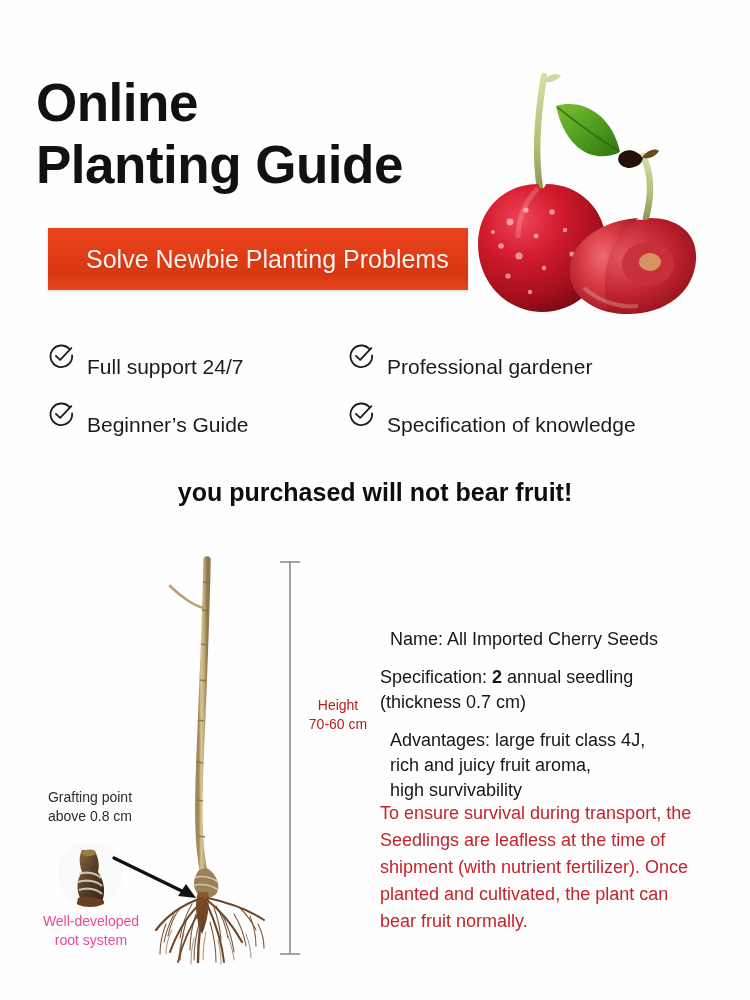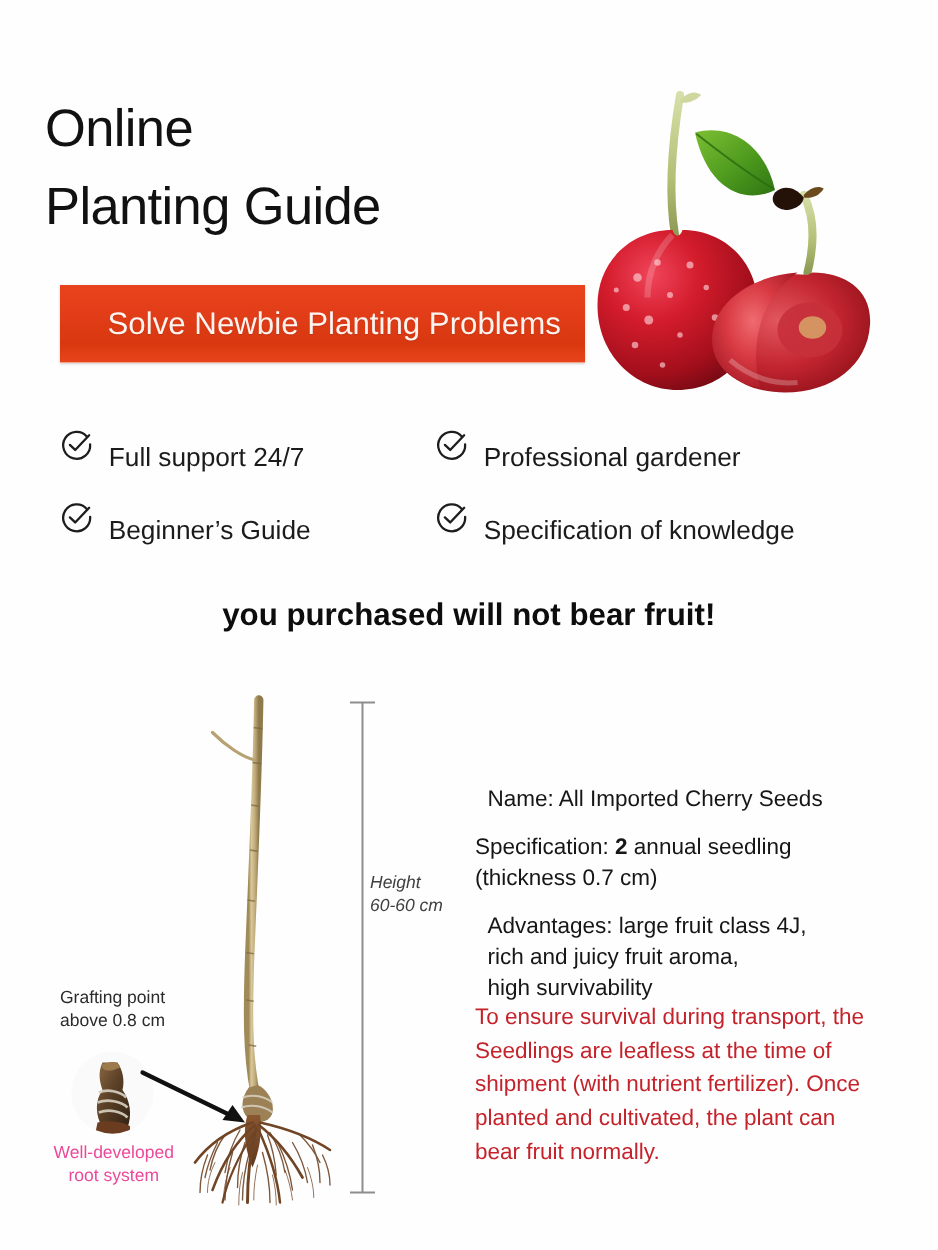--- a/index.html
+++ b/index.html
@@ -16,21 +16,21 @@
     background:#fffefe;
     overflow:hidden;
   }
 
   
   #title-block {
     position:absolute; left:36px; top:72px;
     width:470px;
   }
   .title-line {
-    font-size:42px; font-weight:normal; color:#111111;
+    font-size:53px; font-weight:bold; color:#111111;
     line-height:62px; letter-spacing:-0.5px;
     white-space:nowrap;
   }
 
   #banner {
     position:absolute; left:48px; top:228px;
     width:420px; height:62px;
     background:linear-gradient(180deg,#e8431c 0%,#e03c17 45%,#d8380f 75%,#e9451c 100%);
     box-shadow:0 1px 2px rgba(0,0,0,0.18);
     display:flex; align-items:center;
@@ -75,22 +75,22 @@
   
   #seedling-art {
     position:absolute; left:150px; top:548px;
     width:140px; height:420px;
   }
 
   
   #dim-line { position:absolute; left:265px; top:548px; width:50px; height:420px; }
   #dim-label {
     position:absolute; left:296px; top:696px;
-    width:84px; text-align:left;
-    font-size:14px; color:#404040; line-height:19px;font-style:italic;
+    width:84px; text-align:center;
+    font-size:14px; color:#b91c1c; line-height:19px;
   }
 
   
   #graft-callout {
     position:absolute; left:22px; top:788px;
     width:136px; text-align:center;
     font-size:14px; color:#2b2b2b; line-height:19px;
   }
   #root-callout {
     position:absolute; left:18px; top:912px;
@@ -318,21 +318,21 @@
     </g>
   </svg>
 
   <svg id="dim-line" viewBox="0 0 50 420">
     <line x1="25" y1="14" x2="25" y2="406" stroke="#8d8d8d" stroke-width="1.6"></line>
     <line x1="15" y1="14" x2="35" y2="14" stroke="#8d8d8d" stroke-width="1.6"></line>
     <line x1="15" y1="406" x2="35" y2="406" stroke="#8d8d8d" stroke-width="1.6"></line>
   </svg>
   <div id="dim-label">
     <div>Height</div>
-    <div>60-60 cm</div>
+    <div>70-60 cm</div>
   </div>
 
   <div id="graft-callout">
     <div>Grafting point</div>
     <div>above 0.8 cm</div>
   </div>
 
   <svg id="graft-inset" viewBox="0 0 68 68">
     <defs>
       <clipPath id="circClip">

